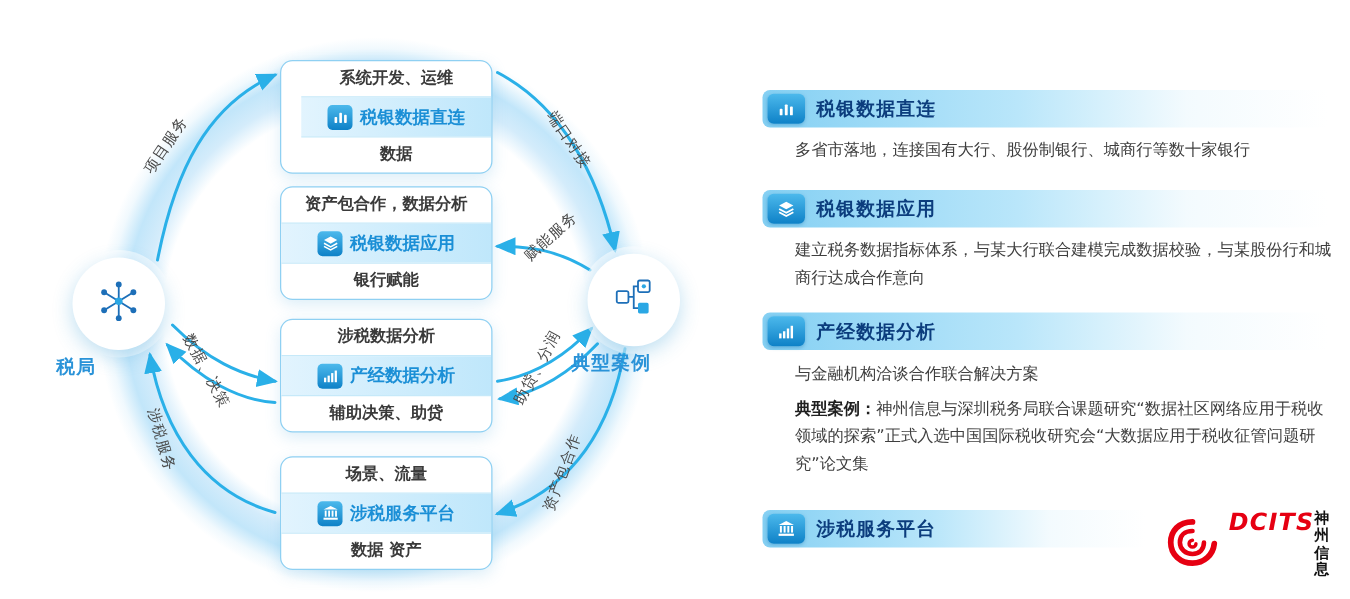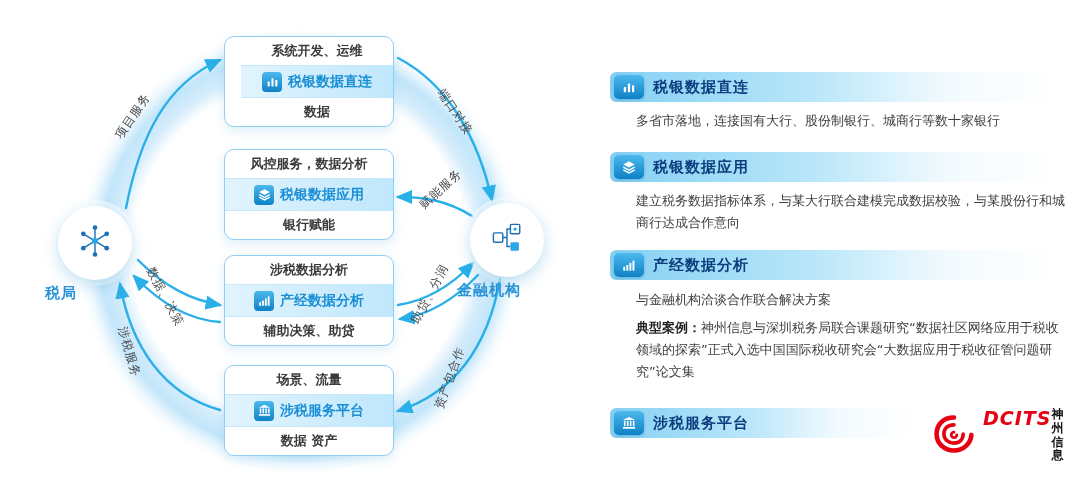--- a/index.html
+++ b/index.html
@@ -108,39 +108,39 @@
           <g fill="none" stroke="#1d6fb8" stroke-width="1.7">
             <rect x="4" y="14" width="11" height="11" rx="1.5"></rect>
             <rect x="24" y="4" width="11" height="11" rx="1.5"></rect>
             <path d="M15 19.5 H20 M20 19.5 V9.5 H24 M20 19.5 V30 H24"></path>
           </g>
           <rect x="24" y="25" width="10" height="10" rx="1.5" fill="#2aa7e4"></rect>
           <circle cx="29.5" cy="9.5" r="2" fill="#2aa7e4"></circle>
         </svg>
       </span>
     </div>
-    <div class="node-label" style="left:457px; top:281px;">金融机构</div>
-
-    <div class="fbox" style="top:36px;padding-left:16px;">
+    <div class="node-label" style="left:457px; top:281px;">典型案例</div>
+
+    <div class="fbox" style="top:48px;padding-left:16px;">
       <div class="r-top">系统开发、运维</div>
       <div class="r-mid">
         <span class="chip">
           <svg viewBox="0 0 16 16" width="13" height="13">
               <rect x="2" y="8" width="2.6" height="6" rx="0.8" fill="#fff"></rect>
               <rect x="6.7" y="4" width="2.6" height="10" rx="0.8" fill="#fff"></rect>
               <rect x="11.4" y="6" width="2.6" height="8" rx="0.8" fill="#fff"></rect>
             </svg>
         </span>
         <span>税银数据直连</span>
       </div>
       <div class="r-bot">数据</div>
     </div>
 
     <div class="fbox" style="top:149px;">
-      <div class="r-top">风控服务，数据分析</div>
+      <div class="r-top">资产包合作，数据分析</div>
       <div class="r-mid">
         <span class="chip">
           <svg viewBox="0 0 16 16" width="13" height="13">
               <path d="M8 1.5 L14.5 5 L8 8.5 L1.5 5 Z" fill="#fff"></path>
               <path d="M1.5 8.2 L8 11.7 L14.5 8.2" stroke="#fff" stroke-width="1.6" fill="none"></path>
               <path d="M1.5 11.2 L8 14.7 L14.5 11.2" stroke="#fff" stroke-width="1.6" fill="none"></path>
             </svg>
         </span>
         <span>税银数据应用</span>
       </div>

